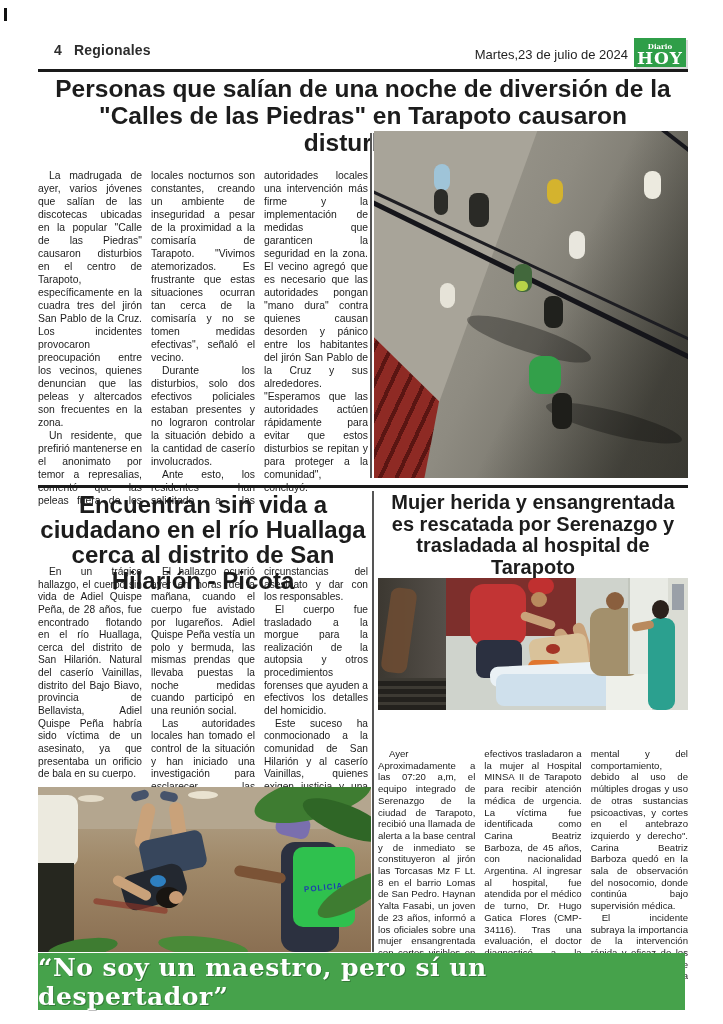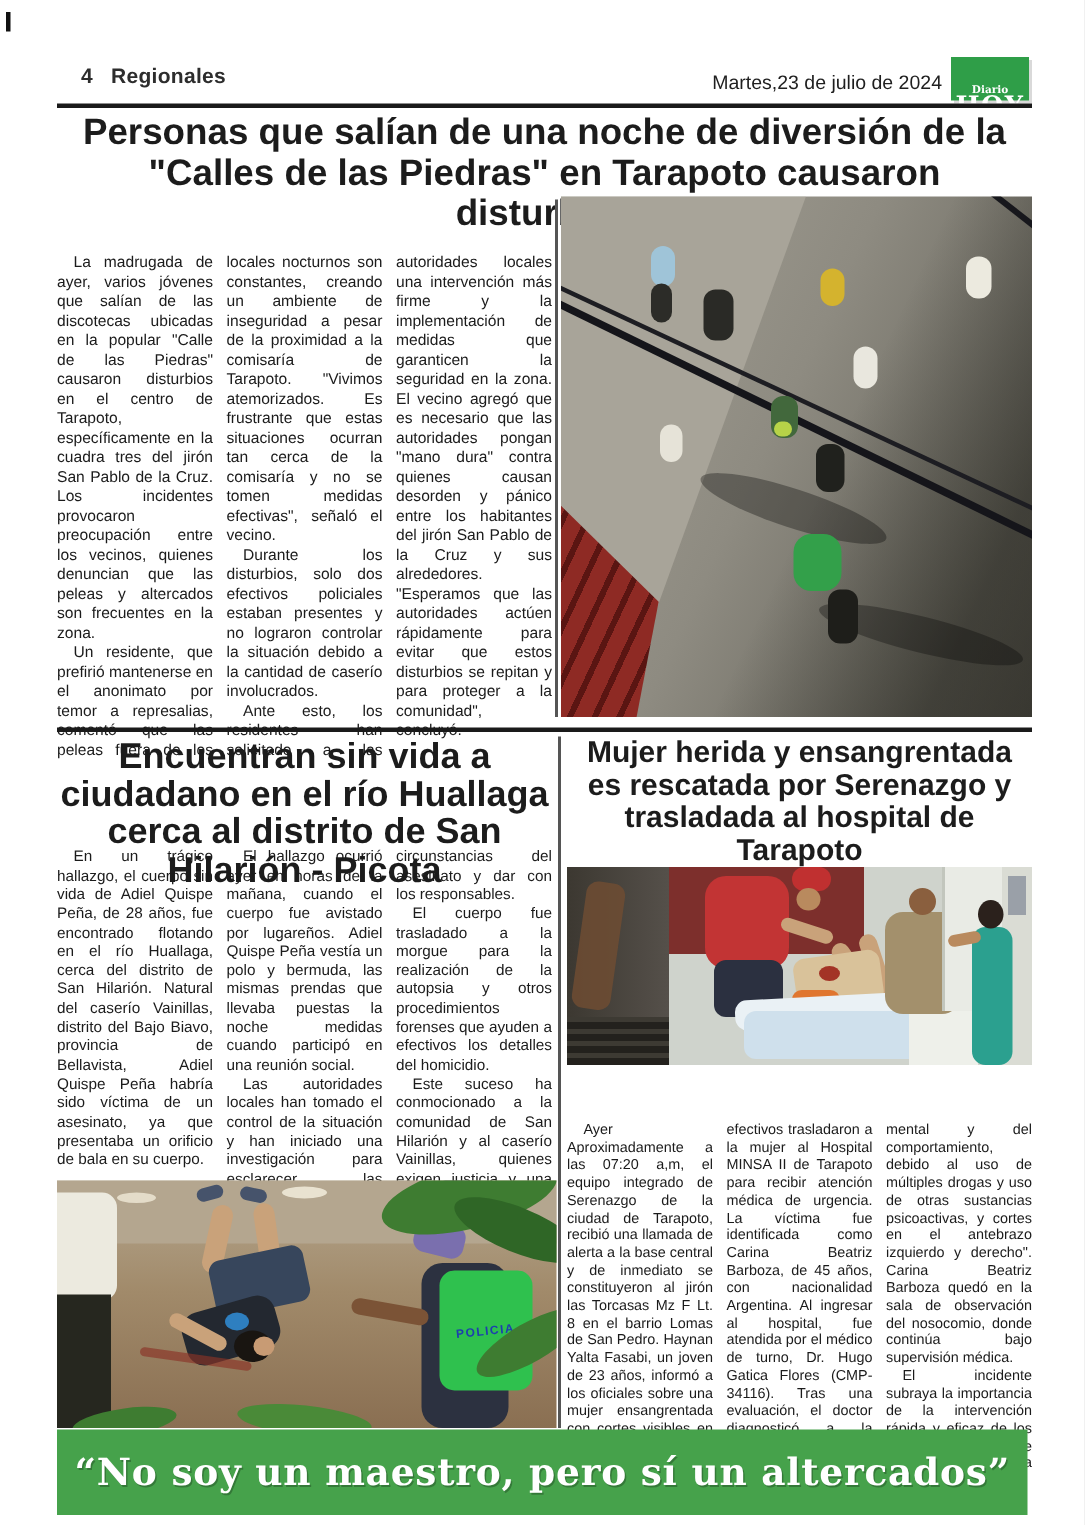--- a/index.html
+++ b/index.html
@@ -6,21 +6,21 @@
   .page{position:relative;width:723px;height:1024px;background:#ffffff;margin:0 auto;
         font-family:"Liberation Sans",sans-serif;overflow:hidden;}
   .s{position:absolute;}
   
   .corner-tick{position:absolute;left:4px;top:8px;width:3px;height:13px;background:#111;}
   .hdr-left{position:absolute;left:54px;top:42px;font-size:14px;font-weight:bold;color:#2d2d2d;letter-spacing:.2px;}
   .hdr-left .num{margin-right:12px;}
   .hdr-date{position:absolute;right:95px;top:47px;font-size:13px;color:#1f1f1f;}
   .logo{position:absolute;left:634px;top:38px;width:52px;height:29px;background:#2f9e48;
         color:#fff;text-align:center;line-height:1;box-shadow:2px 2px 0 rgba(0,0,0,.15);}
-  .logo .top{display:block;font-size:7px;font-weight:bold;padding-top:18px;font-family:"DejaVu Serif",serif;}
+  .logo .top{display:block;font-size:7px;font-weight:bold;padding-top:5px;font-family:"DejaVu Serif",serif;}
   .logo .main{display:block;font-size:17px;font-weight:bold;font-family:"DejaVu Serif",serif;letter-spacing:1px;}
   .rule-h{position:absolute;left:38px;width:650px;height:3px;background:#1a1a1a;}
   .header-rule{top:69px;}
   .mid-rule{top:485px;}
   .vrule{position:absolute;width:2px;background:#555;}
   .v1{left:370px;top:133px;height:345px;}
   .v2{left:372px;top:491px;height:461px;}
   
   .headline1{position:absolute;left:38px;top:76px;width:650px;margin:0;text-align:center;
              font-size:24.5px;line-height:1.1;font-weight:bold;color:#1c1c1c;}
@@ -173,16 +173,16 @@
     <div class="s ellip" style="left:274px;top:22px;width:17px;height:19px;background:#2b211c;"></div>
     <div class="s rnd" style="left:254px;top:44px;width:22px;height:8px;background:#b98a5e;transform:rotate(-10deg);"></div>
   </div>
 
   <div class="cols a3-text">
       <p>Ayer Aproximadamente a las 07:20 a,m, el equipo integrado de Serenazgo de la ciudad de Tarapoto, recibió una llamada de alerta a la base central y de inmediato se constituyeron al jirón las Torcasas Mz F Lt. 8 en el barrio Lomas de San Pedro. Haynan Yalta Fasabi, un joven de 23 años, informó a los oficiales sobre una mujer ensangrentada con cortes visibles en los brazos. De inmediato, los efectivos trasladaron a la mujer al Hospital MINSA II de Tarapoto para recibir atención médica de urgencia. La víctima fue identificada como Carina Beatriz Barboza, de 45 años, con nacionalidad Argentina. Al ingresar al hospital, fue atendida por el médico de turno, Dr. Hugo Gatica Flores (CMP-34116). Tras una evaluación, el doctor diagnosticó a la paciente con "intento de suicidio, trastorno mental y del comportamiento, debido al uso de múltiples drogas y uso de otras sustancias psicoactivas, y cortes en el antebrazo izquierdo y derecho". Carina Beatriz Barboza quedó en la sala de observación del nosocomio, donde continúa bajo supervisión médica.</p>
       <p>El incidente subraya la importancia de la intervención rápida y eficaz de los servicios de emergencia y resalta la necesidad de atención y apoyo para las personas que luchan con problemas de salud mental y adicciones.</p>
     </div>
 
   <div class="banner">
-    <span>“No soy un maestro, pero sí un altercados”</span>
+    <span>“No soy un maestro, pero sí un despertador”</span>
   </div>
 
 </div>
 
 </body></html>

